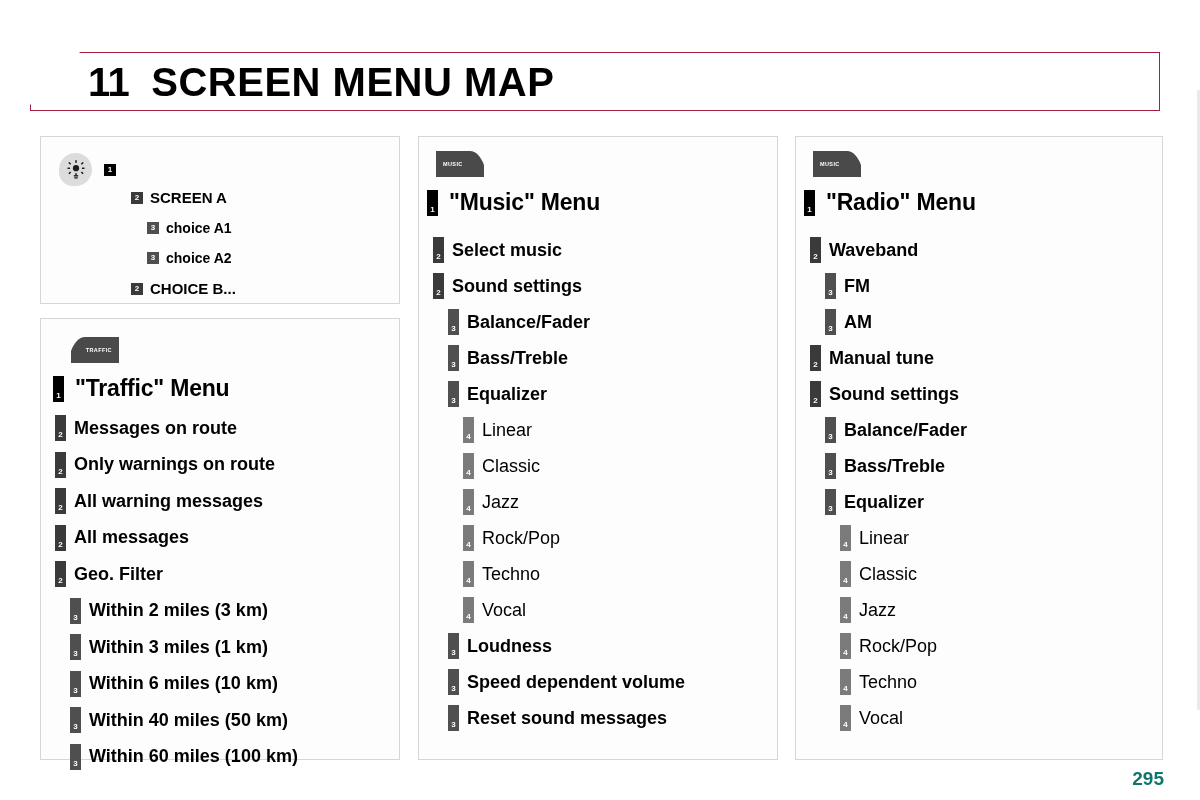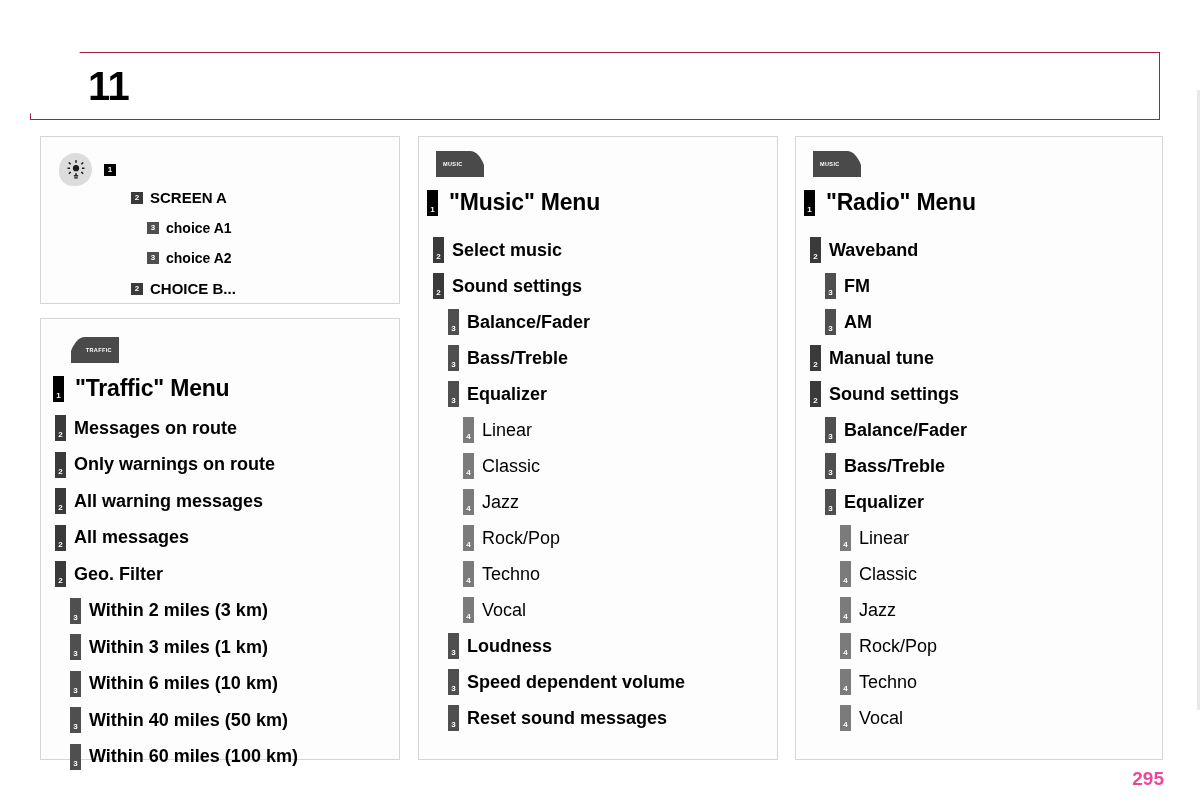--- a/index.html
+++ b/index.html
@@ -12,21 +12,21 @@
     position: relative;
     overflow: hidden;
   }
 
   
   .header-wrap {
     position: absolute;
     left: 30px;
     top: 52px;
     width: 1130px;
-    height: 68px;
+    height: 59px;
   }
   .header-banner {
     position: absolute;
     inset: 0;
     background: #ffffff;
     border: 1.6px solid #A51F3E;
     clip-path: polygon(50px 0, 100% 0, 100% 100%, 0 100%, 0 calc(100% - 6px));
     -webkit-clip-path: polygon(50px 0, 100% 0, 100% 100%, 0 100%, 0 calc(100% - 6px));
   }
   .header-banner-inner {
@@ -194,41 +194,42 @@
   .tab-icon.right-cut .tab-label { left: 7px; }
   .tab-icon.left-cut  .tab-label { right: 7px; }
 
   
   .page-number {
     position: absolute;
     right: 36px;
     bottom: 10px;
     font-size: 19px;
     font-weight: bold;
-    color: #ec4899;
+    color: #0f766e;
   }
 
   
   .edge-rule {
     position: absolute;
     right: 0;
     top: 90px;
     width: 3px;
     height: 620px;
     background: #e9e9e9;
   }
 </style>
 </head>
 <body>
 
 <div class="header-wrap">
   <div class="header-banner"></div>
   <div class="header-banner-inner"></div>
   <div class="header-text">
     <span class="chapter-num">11</span>
+    <span class="chapter-title">SCREEN MENU MAP</span>
   </div>
 </div>
 
 <div class="edge-rule"></div>
 
 <div class="panel" id="panel-legend">
   <div class="legend-head">
     <span class="sun-badge">
       <svg width="22" height="22" viewBox="0 0 24 24" aria-hidden="true">
         <g fill="#1b1b1b">

